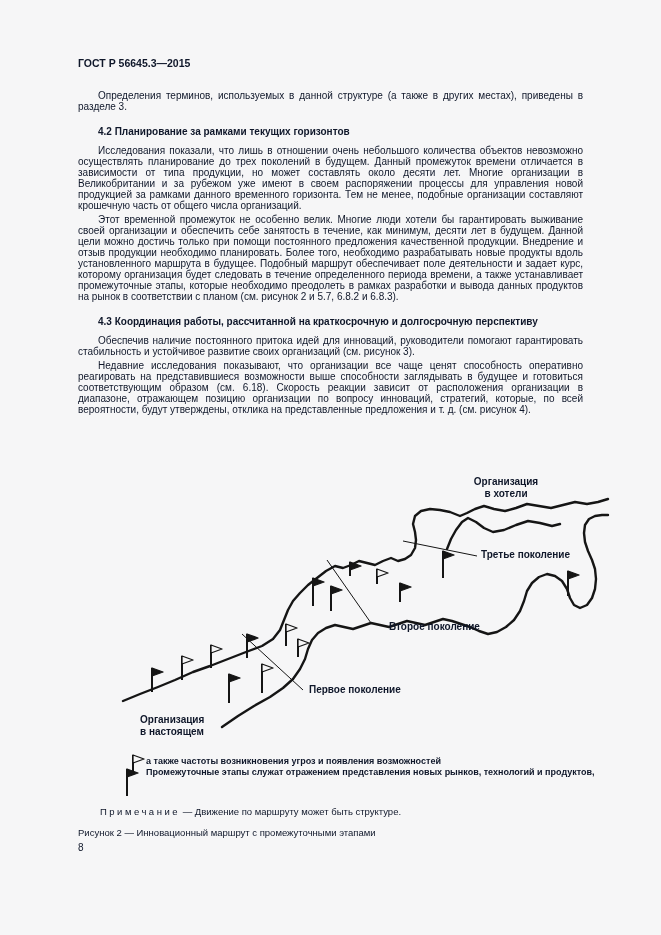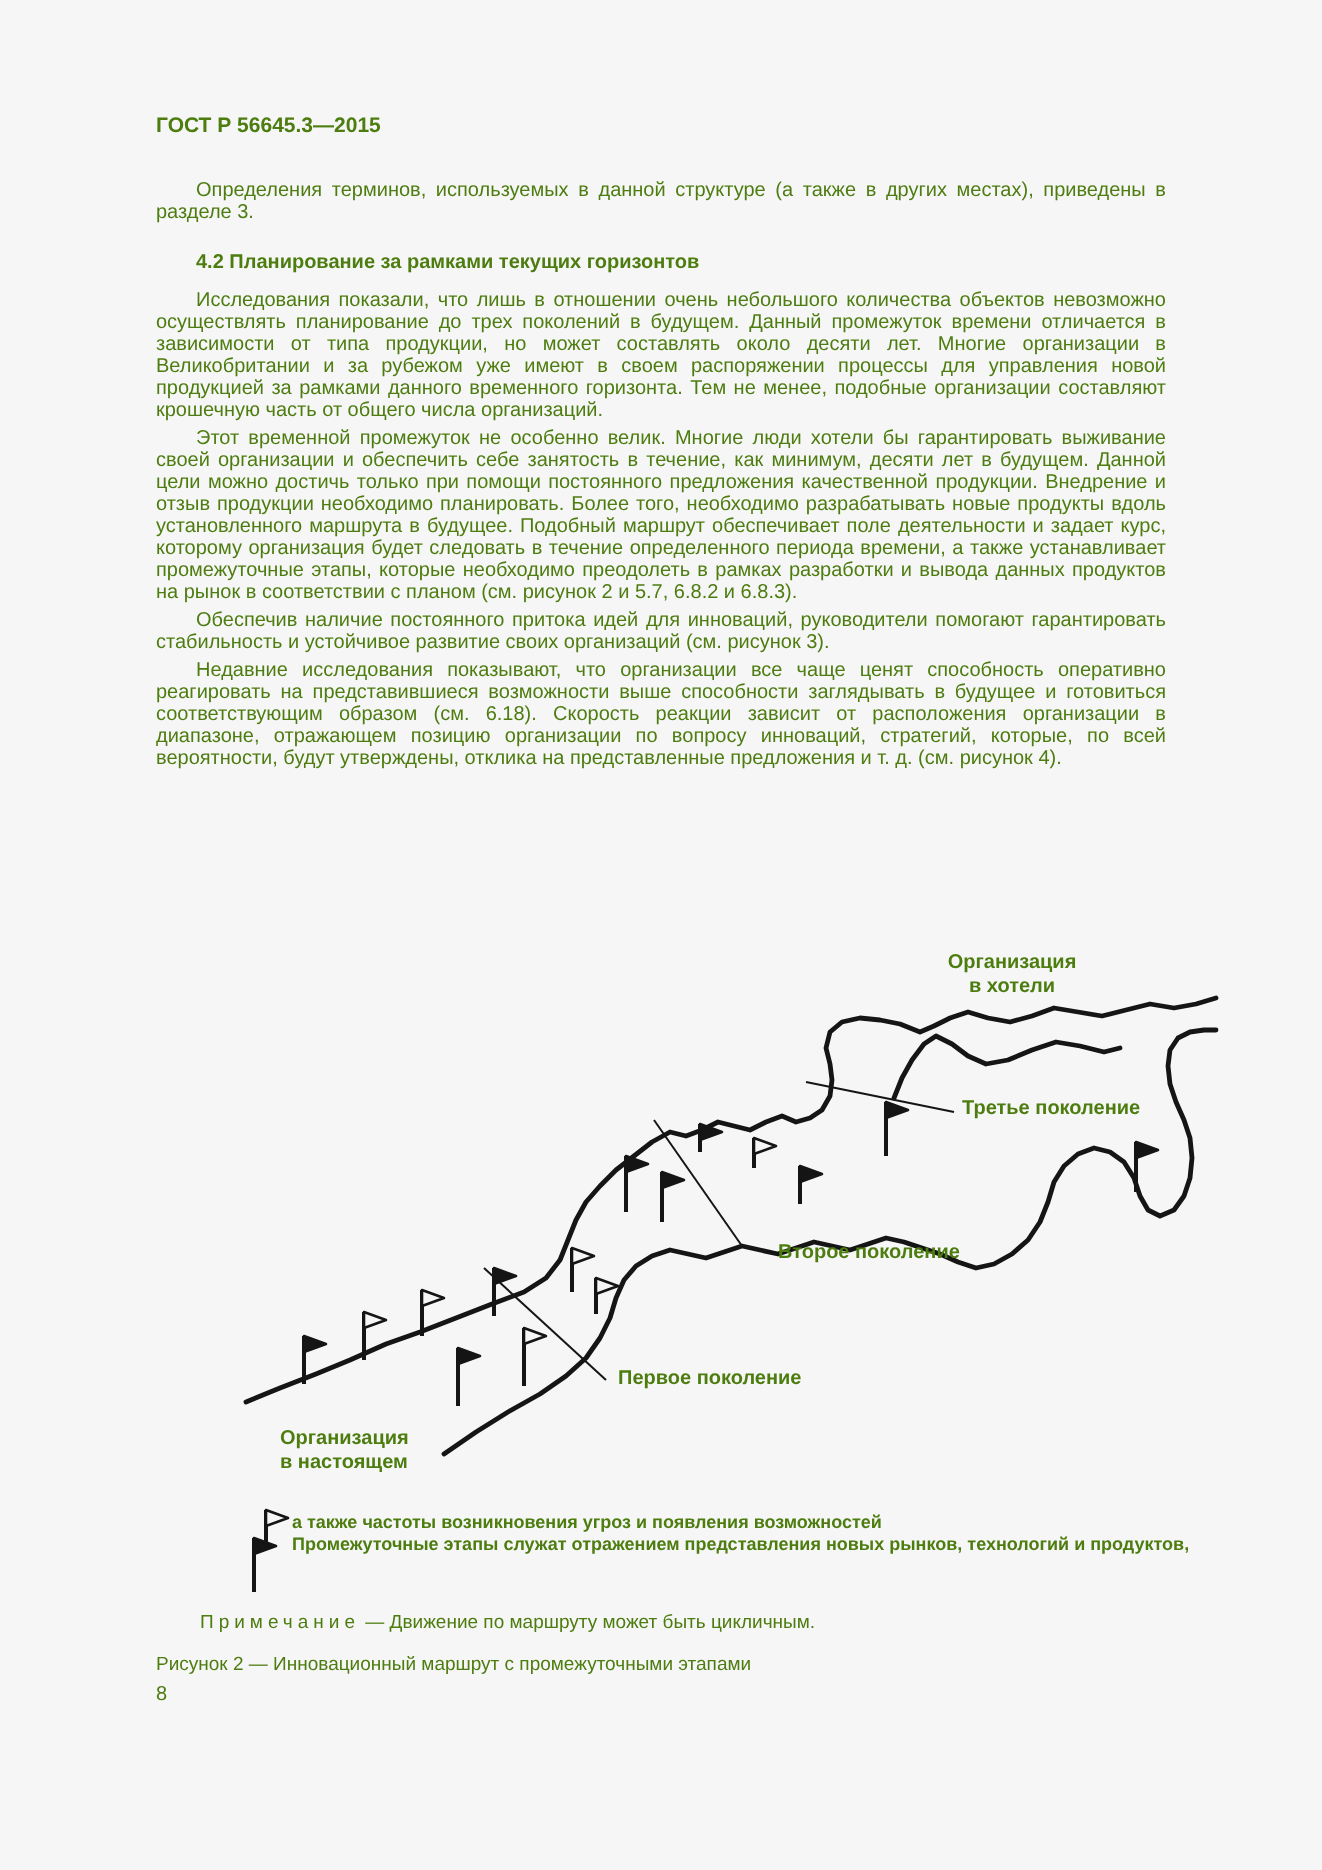--- a/index.html
+++ b/index.html
@@ -1,20 +1,20 @@
 <!DOCTYPE html>
 <html lang="ru"><head>
 <meta charset="utf-8">
 <style>
   html,body{margin:0;padding:0;}
   .page{
     position:relative;
     width:661px;height:935px;
     background:#f6f6f7;
-    color:#4d7c0f;
+    color:#0f172a;
     font-family:"Liberation Sans", sans-serif;
     overflow:hidden;
   }
   .content{
     position:absolute;left:78px;top:57px;width:505px;
   }
   .doc-header{
     font-size:10.5px;font-weight:bold;margin:0 0 21px 0;
   }
   p.body{
@@ -58,20 +58,21 @@
   <div class="content">
     <div class="doc-header">ГОСТ Р 56645.3—2015</div>
 
     <p class="body">Определения терминов, используемых в данной структуре (а также в других местах), приведены в разделе 3.</p>
 
     <h2 class="sect">4.2 Планирование за рамками текущих горизонтов</h2>
 
     <p class="body">Исследования показали, что лишь в отношении очень небольшого количества объектов невозможно осуществлять планирование до трех поколений в будущем. Данный промежуток времени отличается в зависимости от типа продукции, но может составлять около десяти лет. Многие организации в Великобритании и за рубежом уже имеют в своем распоряжении процессы для управления новой продукцией за рамками данного временного горизонта. Тем не менее, подобные организации составляют крошечную часть от общего числа организаций.</p>
     <p class="body">Этот временной промежуток не особенно велик. Многие люди хотели бы гарантировать выживание своей организации и обеспечить себе занятость в течение, как минимум, десяти лет в будущем. Данной цели можно достичь только при помощи постоянного предложения качественной продукции. Внедрение и отзыв продукции необходимо планировать. Более того, необходимо разрабатывать новые продукты вдоль установленного маршрута в будущее. Подобный маршрут обеспечивает поле деятельности и задает курс, которому организация будет следовать в течение определенного периода времени, а также устанавливает промежуточные этапы, которые необходимо преодолеть в рамках разработки и вывода данных продуктов на рынок в соответствии с планом (см. рисунок 2 и 5.7, 6.8.2 и 6.8.3).</p>
 
+    <h2 class="sect">4.3 Координация работы, рассчитанной на краткосрочную и долгосрочную перспективу</h2>
 
     <p class="body">Обеспечив наличие постоянного притока идей для инноваций, руководители помогают гарантировать стабильность и устойчивое развитие своих организаций (см. рисунок 3).</p>
     <p class="body">Недавние исследования показывают, что организации все чаще ценят способность оперативно реагировать на представившиеся возможности выше способности заглядывать в будущее и готовиться соответствующим образом (см. 6.18). Скорость реакции зависит от расположения организации в диапазоне, отражающем позицию организации по вопросу инноваций, стратегий, которые, по всей вероятности, будут утверждены, отклика на представленные предложения и т. д. (см. рисунок 4).</p>
   </div>
 
   <div class="figure">
     <svg id="route-svg" width="661" height="340" viewBox="0 0 661 340">
         <polyline points="123,231 140,224 158,217 175,210 193,202 210,196 228,189 246,182 262,176 273,169 280,160 284,150 288,140 293,131 300,123 308,115 317,108 326,101 335,96 343,98 351,95 359,91 367,93 375,95 383,91 391,88 398,91 405,89 411,85 415,78 416,70 415,62 413,54 415,46 421,41 430,39 440,40 450,42 460,46 467,43 475,39 484,36 494,39 505,41 516,38 527,34 539,36 551,38 563,35 575,32 587,34 598,32 608,29" fill="none" stroke="#151515" stroke-width="2.4" stroke-linejoin="round" stroke-linecap="round"></polyline>
         <polyline points="222,257 238,246 254,236 270,227 283,218 293,209 300,199 305,189 308,179 312,170 318,163 326,158 335,155 344,157 353,159 362,156 371,153 380,155 389,157 398,154 407,151 416,153 425,155 434,152 443,149 452,151 461,154 470,157 479,161 488,164 497,162 506,157 514,150 520,141 524,131 527,121 532,113 539,107 547,104 555,106 562,111 567,119 570,128 574,135 580,138 587,135 592,128 595,119 596,109 595,99 592,90 588,81 585,72 584,63 585,55 589,49 595,46 602,45 608,45" fill="none" stroke="#151515" stroke-width="2.4" stroke-linejoin="round" stroke-linecap="round"></polyline>
         <polyline points="447,79 451,69 456,60 462,52 468,48 476,52 484,58 493,62 504,60 516,55 528,51 540,53 552,56 560,54" fill="none" stroke="#151515" stroke-width="2.4" stroke-linejoin="round" stroke-linecap="round"></polyline>
@@ -165,20 +166,20 @@
     <div class="fig-label" style="left:481px;top:79px;">Третье поколение</div>
 
     <div class="legend-text">
       <div>а также частоты возникновения угроз и появления возможностей</div>
       <div>Промежуточные этапы служат отражением представления новых рынков, технологий и продуктов,</div>
     </div>
   </div>
 
   <div class="note-line">
     <span class="note-label">Примечание</span>
-    <span>— Движение по маршруту может быть цикличным.</span>
+    <span>— Движение по маршруту может быть структуре.</span>
   </div>
 
   <div class="fig-caption">Рисунок 2 — Инновационный маршрут с промежуточными этапами</div>
 
   <div class="page-number">8</div>
 
 </div>
 
 </body></html>

